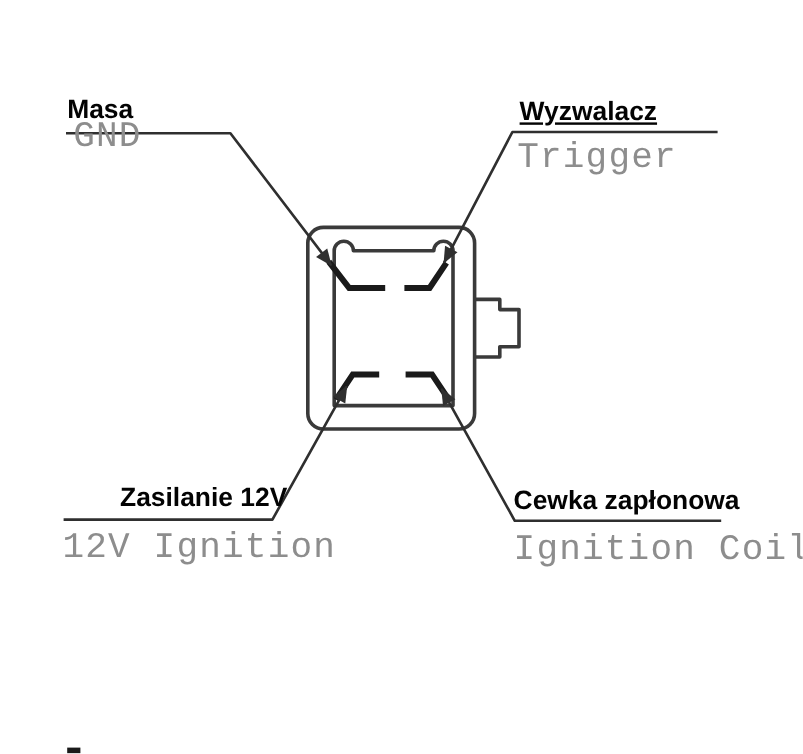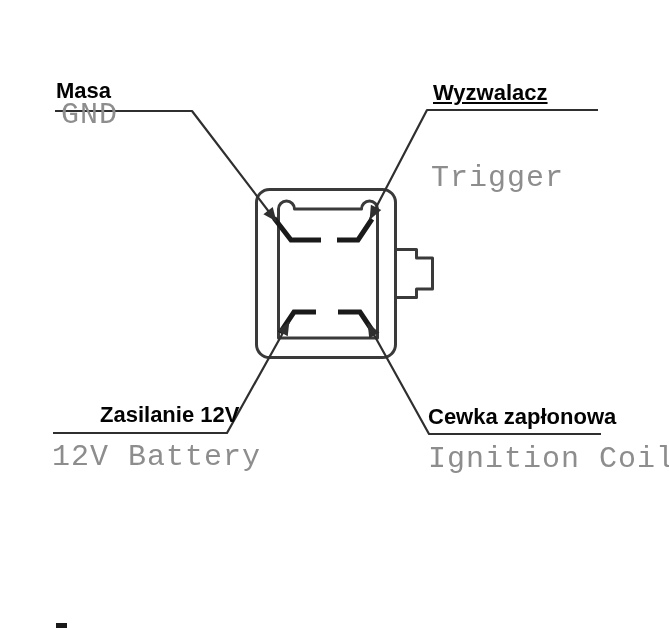--- a/index.html
+++ b/index.html
@@ -35,21 +35,21 @@
   .lbl-en {
     font-family: "Liberation Mono", "DejaVu Sans Mono", monospace;
     font-weight: normal;
     font-size: 30px;
     color: #8d8d8d;
     letter-spacing: 1px;
   }
   .pos-gnd-pl      { left: 56px;  top: 80px;  }
   .pos-gnd-en      { left: 61px;  top: 100px; }
   .pos-trigger-pl  { left: 433px; top: 82px; text-decoration: underline;  }
-  .pos-trigger-en  { left: 431px; top: 117px; margin-top: 46px; }
+  .pos-trigger-en  { left: 431px; top: 117px; }
   .pos-battery-pl  { left: 52px;  top: 404px; margin-left: 48px; }
   .pos-battery-en  { left: 52px;  top: 442px; }
   .pos-ignition-pl { left: 428px; top: 406px; }
   .pos-ignition-en { left: 428px; top: 444px; }
 </style>
 </head>
 <body>
 
 <div class="stage">
 
@@ -86,18 +86,18 @@
     <rect x="56" y="623" width="11" height="5" fill="#1a1a1a"></rect>
   </svg>
 
   <div class="lbl lbl-pl pos-gnd-pl">Masa</div>
   <div class="lbl lbl-en pos-gnd-en">GND</div>
 
   <div class="lbl lbl-pl pos-trigger-pl">Wyzwalacz</div>
   <div class="lbl lbl-en pos-trigger-en">Trigger</div>
 
   <div class="lbl lbl-pl pos-battery-pl">Zasilanie 12V</div>
-  <div class="lbl lbl-en pos-battery-en">12V Battery</div>
+  <div class="lbl lbl-en pos-battery-en">12V Ignition</div>
 
   <div class="lbl lbl-pl pos-ignition-pl">Cewka zapłonowa</div>
   <div class="lbl lbl-en pos-ignition-en">Ignition Coil</div>
 
 </div>
 
 </body></html>

